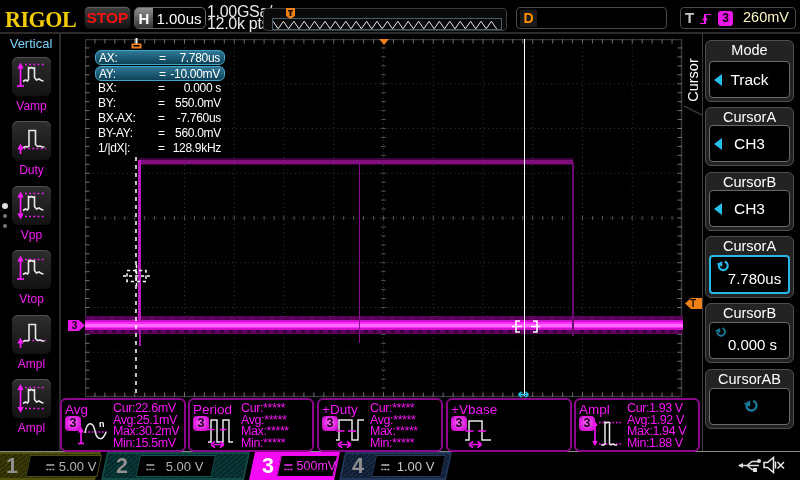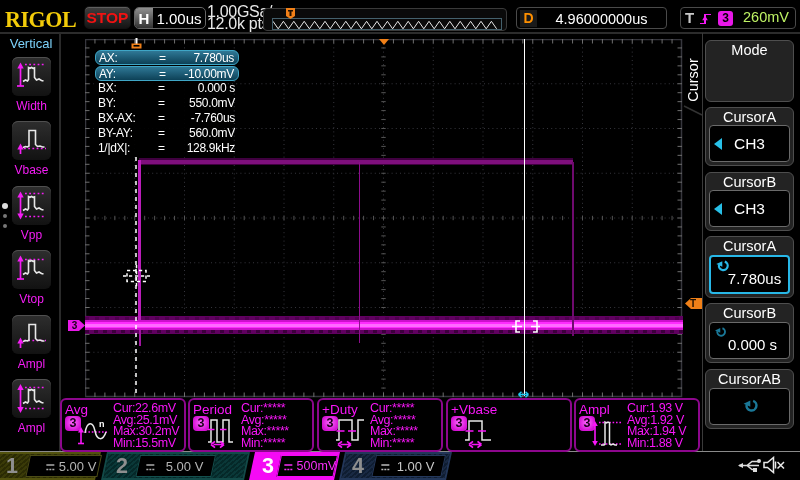--- a/index.html
+++ b/index.html
@@ -15,35 +15,35 @@
 #srate { left:207px; top:6px; color:#e8e8e8; font-size:16px; line-height:11.5px; letter-spacing:-0.3px; }
 #membar { left:263px; top:8px; width:244px; height:23px; border-radius:4px; background:#0a0a0a; border:1px solid #3a3a3a; }
 #membar .inner { position:absolute; left:8px; top:9px; width:230px; height:12px; border:1px solid #44606c; }
 #tflag { left:286px; top:8px; width:9px; height:11px; }
 #dbox { left:516px; top:7px; width:151px; height:22px; border-radius:4px; border:1px solid #4a4a4a; background:#000; }
 #dbox .d { position:absolute; left:3px; top:2px; width:17px; height:17px; background:#1a1a1a; color:#ff9000; font-weight:bold; font-size:14px; text-align:center; line-height:17px; }
 #dbox .v { position:absolute; left:20px; right:0; top:0; height:22px; color:#fff; font-size:14.5px; text-align:center; line-height:22px; }
 #tbox { left:680px; top:7px; width:116px; height:22px; border-radius:4px; border:1px solid #4a4a4a; background:#000; }
 #tbox .t { position:absolute; left:4px; top:1px; color:#c8c8c8; font-weight:bold; font-size:15px; }
 #tbox .ch3 { position:absolute; left:37px; top:3px; width:15px; height:15px; background:#e818e8; border-radius:3px; color:#000; font-weight:bold; font-size:12px; text-align:center; line-height:15px; }
-#tbox .mv { position:absolute; left:62px; top:1px; color:#bef264; font-size:14.5px; }
+#tbox .mv { position:absolute; left:62px; top:1px; color:#fef9c3; font-size:14.5px; }
 #topsep { left:0; top:32px; width:800px; height:2px; background:#2c2c2c; }
 
 #vertical-title { left:0px; top:36px; width:62px; text-align:center; color:#7dd3fc; font-size:13px; }
 .sbtn { position:absolute; left:12px; width:39px; height:39px; border-radius:6px; background:linear-gradient(#2e2e2e,#121212); box-shadow:inset 0 1px 0 #505050; }
 .slabel { position:absolute; left:0px; width:63px; text-align:center; color:#f51df5; font-size:12px; }
 #lsep { left:59px; top:33px; width:2px; height:419px; background:#2a2a2a; }
 .sdot { position:absolute; border-radius:50%; }
 
 #grid { left:85px; top:39px; }
 
 .wf { position:absolute; }
 
 #infobox { left:94px; top:49px; width:130px; height:108px; background:rgba(0,0,0,0.92); border-radius:3px; font-size:12px; color:#fff; letter-spacing:-0.3px; }
-#infobox .row { position:absolute; left:1px; width:144px; height:15px; line-height:15px; }
+#infobox .row { position:absolute; left:1px; width:130px; height:15px; line-height:15px; }
 #infobox .row .lab { position:absolute; left:3px; }
 #infobox .row .eq { position:absolute; left:63px; }
 #infobox .row .val { position:absolute; right:4px; }
 #infobox .hl { background:linear-gradient(#2f7896,#0d4157); border:1px solid #3fa6c6; border-radius:6px; }
 
 #cursortab { left:684px; top:36px; width:19px; height:95px; }
 #cursortab span { position:absolute; left:-19px; top:36px; transform:rotate(-90deg); transform-origin:center; color:#fff; font-size:14.5px; width:56px; text-align:center; }
 #rsep { left:702px; top:33px; width:1px; height:419px; background:#3a3a3a; }
 .mgroup { position:absolute; left:705px; width:89px; border-radius:6px; background:#232323; border:1px solid #4e4e4e; }
 .mlabel { display:block; text-align:center; color:#fff; font-size:14.5px; padding-top:1px; height:19px; }
@@ -80,21 +80,20 @@
 <polyline fill="none" stroke="#e8e8e8" stroke-width="1" points="0.0,2.3 5.2,9.8 10.4,2.3 15.6,9.8 20.8,2.3 26.0,9.8 31.2,2.3 36.4,9.8 41.6,2.3 46.8,9.8 52.0,2.3 57.2,9.8 62.4,2.3 67.6,9.8 72.8,2.3 78.0,9.8 83.2,2.3 88.4,9.8 93.6,2.3 98.8,9.8 104.0,2.3 109.2,9.8 114.4,2.3 119.6,9.8 124.8,2.3 130.0,9.8 135.2,2.3 140.4,9.8 145.6,2.3 150.8,9.8 156.0,2.3 161.2,9.8 166.4,2.3 171.6,9.8 176.8,2.3 182.0,9.8 187.2,2.3 192.4,9.8 197.6,2.3 202.8,9.8 208.0,2.3 213.2,9.8 218.4,2.3 223.6,9.8"></polyline>
 </svg>
     </div>
   </div>
 <svg class="abs" id="tflag" viewBox="0 0 9 11">
     <path d="M0,0 h9 v8 l-4.5,3 L0,8 z" fill="#f08018"></path>
     <path d="M3.5,2 h2 v6 h-2 z M2,2 h5 v1.6 h-5 z" fill="#201000"></path>
   </svg>
 <div class="abs" id="dbox">
     <div class="d">D</div>
-    <div class="v">4.96000000us</div>
   </div>
 <div class="abs" id="tbox">
     <span class="t">T</span>
 <svg style="position:absolute;left:17px;top:2px" width="17" height="17" viewBox="0 0 17 17">
       <path d="M1.5,13.5 H6 M7,14.2 V3.8 M7,4.5 h5.5" stroke="#f518f5" stroke-width="1.6" fill="none" shape-rendering="crispEdges"></path>
       <path d="M7,5.5 l2.8,4.8 h-5.6 z" fill="#f518f5"></path>
     </svg>
 <span class="ch3">3</span>
     <span class="mv">260mV</span>
   </div>
@@ -508,30 +507,30 @@
 <div class="sdot" style="left:3px;top:224px;width:4px;height:4px;background:#777"></div>
 <div class="sbtn" style="top:57px" id="b-vmax">
     <svg width="39" height="39" viewBox="0 0 39 39" style="position:absolute">
       <path d="M8.5,11 V29" stroke="#f51df5" stroke-width="1.7" fill="none"></path>
       <path d="M8.5,5.5 l3.2,6 h-6.4 z" fill="#f51df5"></path>
       <path d="M5,29 h7" stroke="#f51df5" stroke-width="1.7" fill="none"></path>
       <path d="M13,7.5 H34" stroke="#f51df5" stroke-width="1.5" fill="none" stroke-dasharray="1.8 2.4"></path>
       <path d="M11,24.5 l2.5,-1.5 2,1 1,-1.5 V10.5 l1.5,0.8 1.5,-0.8 1.5,0.8 1.5,-0.4 V20.5 l2,2.5 2.5,-1 2.5,1.5 2,0.5" stroke="#e8e8e8" stroke-width="1.6" fill="none"></path>
     </svg>
   </div>
-<div class="slabel" style="top:99px">Width</div>
+<div class="slabel" style="top:99px">Vamp</div>
 <div class="sbtn" style="top:121px" id="b-vmin">
     <svg width="39" height="39" viewBox="0 0 39 39" style="position:absolute">
       <path d="M8.5,33 V27" stroke="#f51df5" stroke-width="1.7" fill="none"></path>
       <path d="M8.5,22.5 l3.2,6 h-6.4 z" fill="#f51df5"></path>
       <path d="M12,27.5 H34" stroke="#f51df5" stroke-width="1.5" fill="none" stroke-dasharray="1.8 2.4"></path>
       <path d="M11,26.5 l2.5,-1 2,0.5 1.5,-1 V9.5 h6.5 V23.5 l2,2 2.5,-0.5 2.5,1 2,0" stroke="#e8e8e8" stroke-width="1.6" fill="none"></path>
     </svg>
   </div>
-<div class="slabel" style="top:163px">Vbase</div>
+<div class="slabel" style="top:163px">Duty</div>
 <div class="sbtn" style="top:186px" id="b-vpp">
     <svg width="39" height="39" viewBox="0 0 39 39" style="position:absolute">
       <path d="M8.5,10.5 V28.5" stroke="#f51df5" stroke-width="1.7" fill="none"></path>
       <path d="M8.5,5.5 l3.2,6 h-6.4 z" fill="#f51df5"></path>
       <path d="M8.5,33.5 l3.2,-6 h-6.4 z" fill="#f51df5"></path>
       <path d="M13,7.5 H34" stroke="#f51df5" stroke-width="1.5" fill="none" stroke-dasharray="1.8 2.4"></path>
       <path d="M13,30.5 H34" stroke="#f51df5" stroke-width="1.5" fill="none" stroke-dasharray="1.8 2.4"></path>
       <path d="M11,24.5 l2.5,-1.5 2,1 1,-1.5 V10.5 l1.5,0.8 1.5,-0.8 1.5,0.8 1.5,-0.4 V20.5 l2,2.5 2.5,-1 2.5,1.5 2,0.5" stroke="#e8e8e8" stroke-width="1.6" fill="none"></path>
     </svg>
   </div>
@@ -569,20 +568,24 @@
 
 <div class="abs" id="cursortab">
     <span>Cursor</span>
   </div>
 <svg class="abs" style="left:683px;top:36px" width="20" height="96">
     <path d="M1,70 L19,79" stroke="#333" stroke-width="1.5" fill="none"></path>
   </svg>
 <div class="abs" id="rsep"></div>
 <div class="mgroup" style="top:40px;height:62px">
     <span class="mlabel">Mode</span>
+ <div class="mbtn">
+      <span class="tri"></span>
+      <span class="txt">Track</span>
+    </div>
   </div>
 <div class="mgroup" style="top:107px;height:59px">
     <span class="mlabel">CursorA</span>
  <div class="mbtn">
       <span class="tri"></span>
       <span class="txt">CH3</span>
     </div>
   </div>
 <div class="mgroup" style="top:172px;height:59px">
     <span class="mlabel">CursorB</span>

